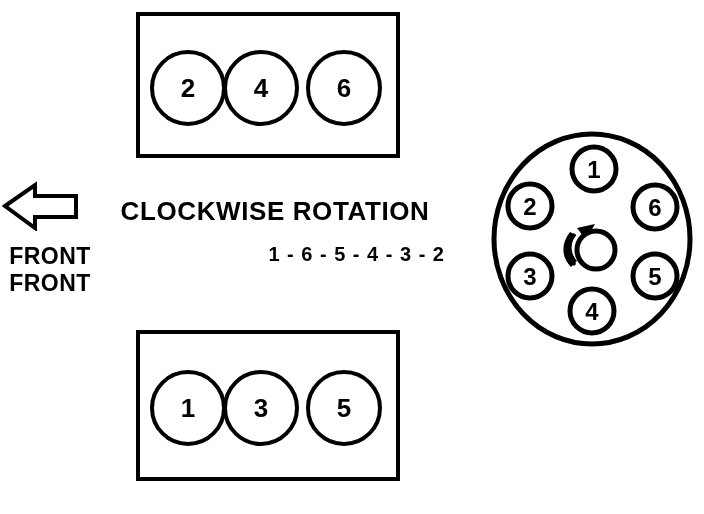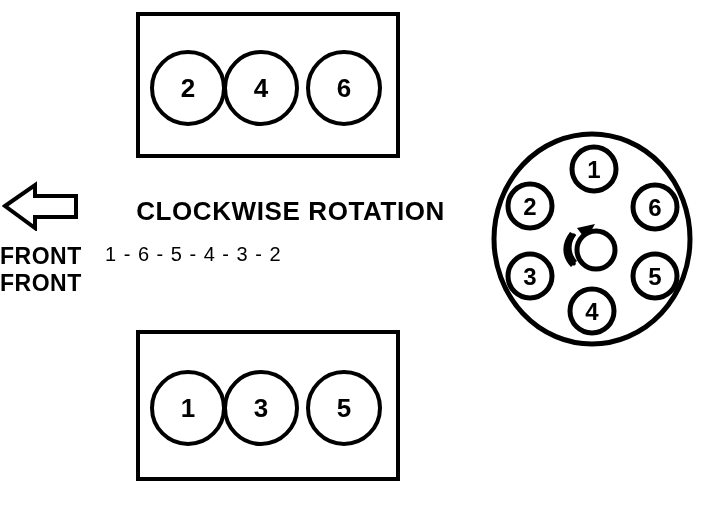--- a/index.html
+++ b/index.html
@@ -59,50 +59,50 @@
     width: 78px;
     height: 50px;
   }
   #front-arrow svg { display: block; }
 
   #front-label {
     position: absolute;
     left: 0px;
     top: 243px;
     width: 100px;
-    text-align: left;
+    text-align: center;
     font-size: 23px;
     font-weight: bold;
     color: #000000;
     line-height: 1.18;
     letter-spacing: 0.5px;
   }
   #front-label div { white-space: nowrap; }
 
   
   #rotation-title {
     position: absolute;
     left: 105px;
     top: 196px;
     width: 340px;
-    text-align: right;
+    text-align: center;
     font-size: 26px;
     font-weight: bold;
     color: #000000;
     letter-spacing: 0.6px;
     white-space: nowrap;
   }
   #firing-order {
     position: absolute;
     left: 105px;
     top: 243px;
     width: 340px;
-    text-align: left;
+    text-align: right;
     font-size: 20px;
-    font-weight: normal;
+    font-weight: bold;
     color: #000000;
     letter-spacing: 1px;
     white-space: nowrap;
   }
 
   
   #distributor {
     position: absolute;
     left: 491px;
     top: 131px;

